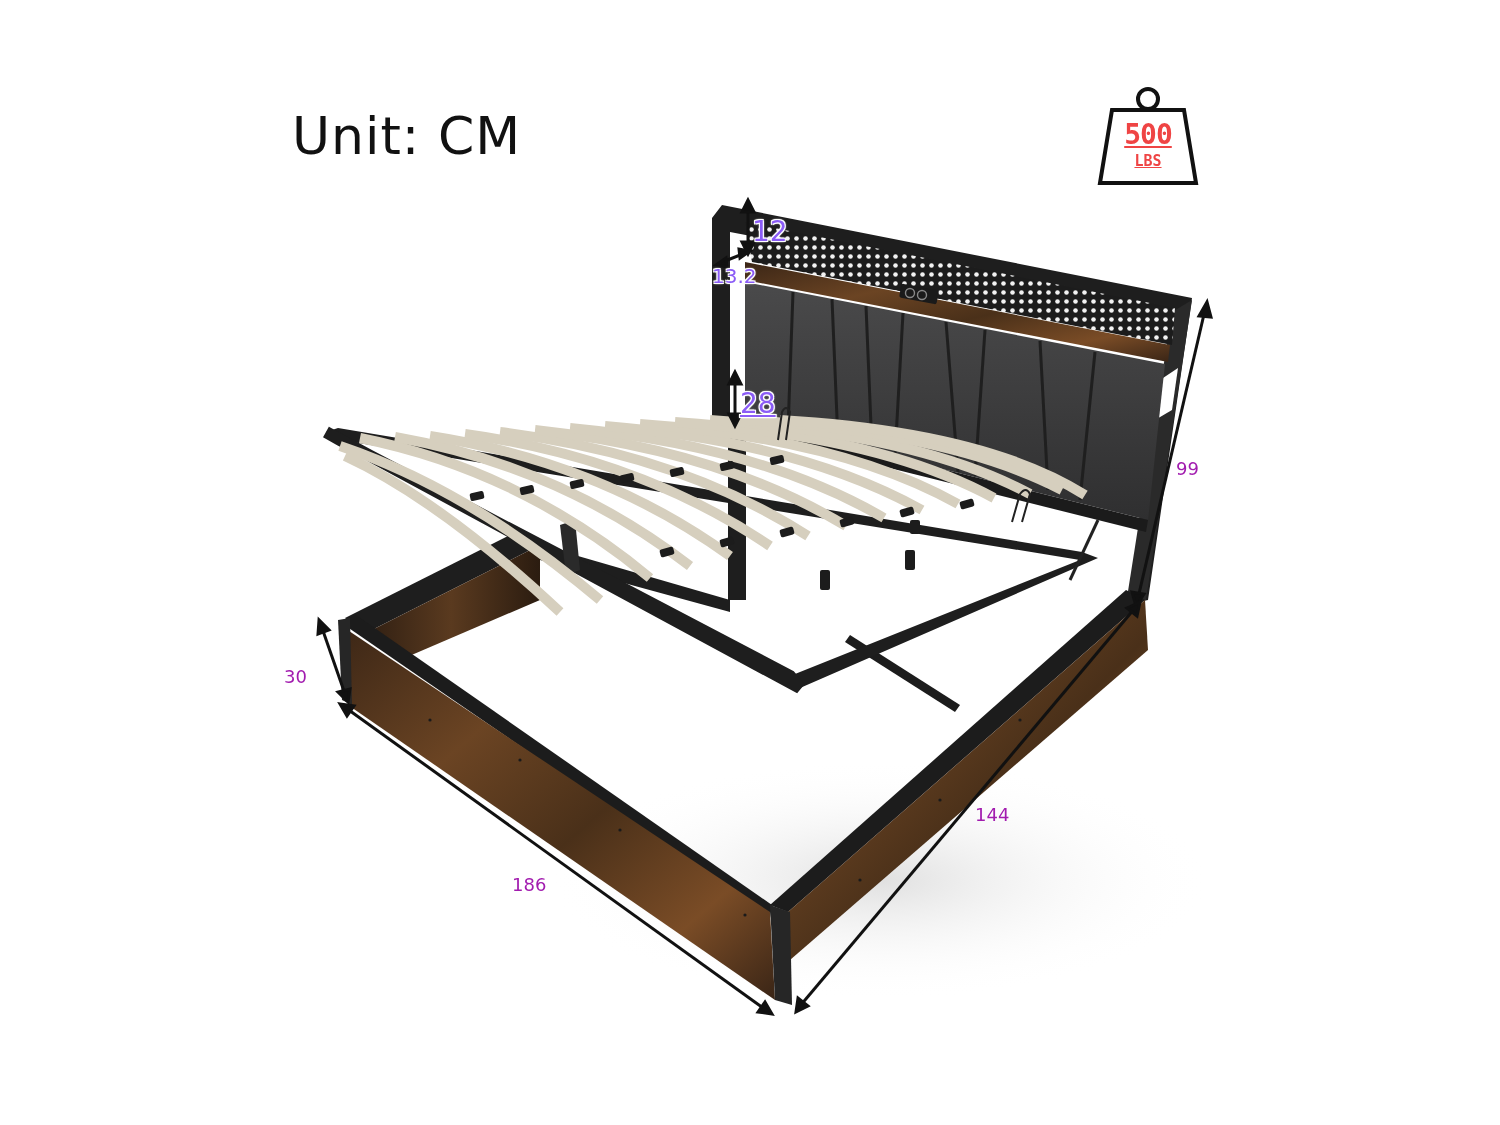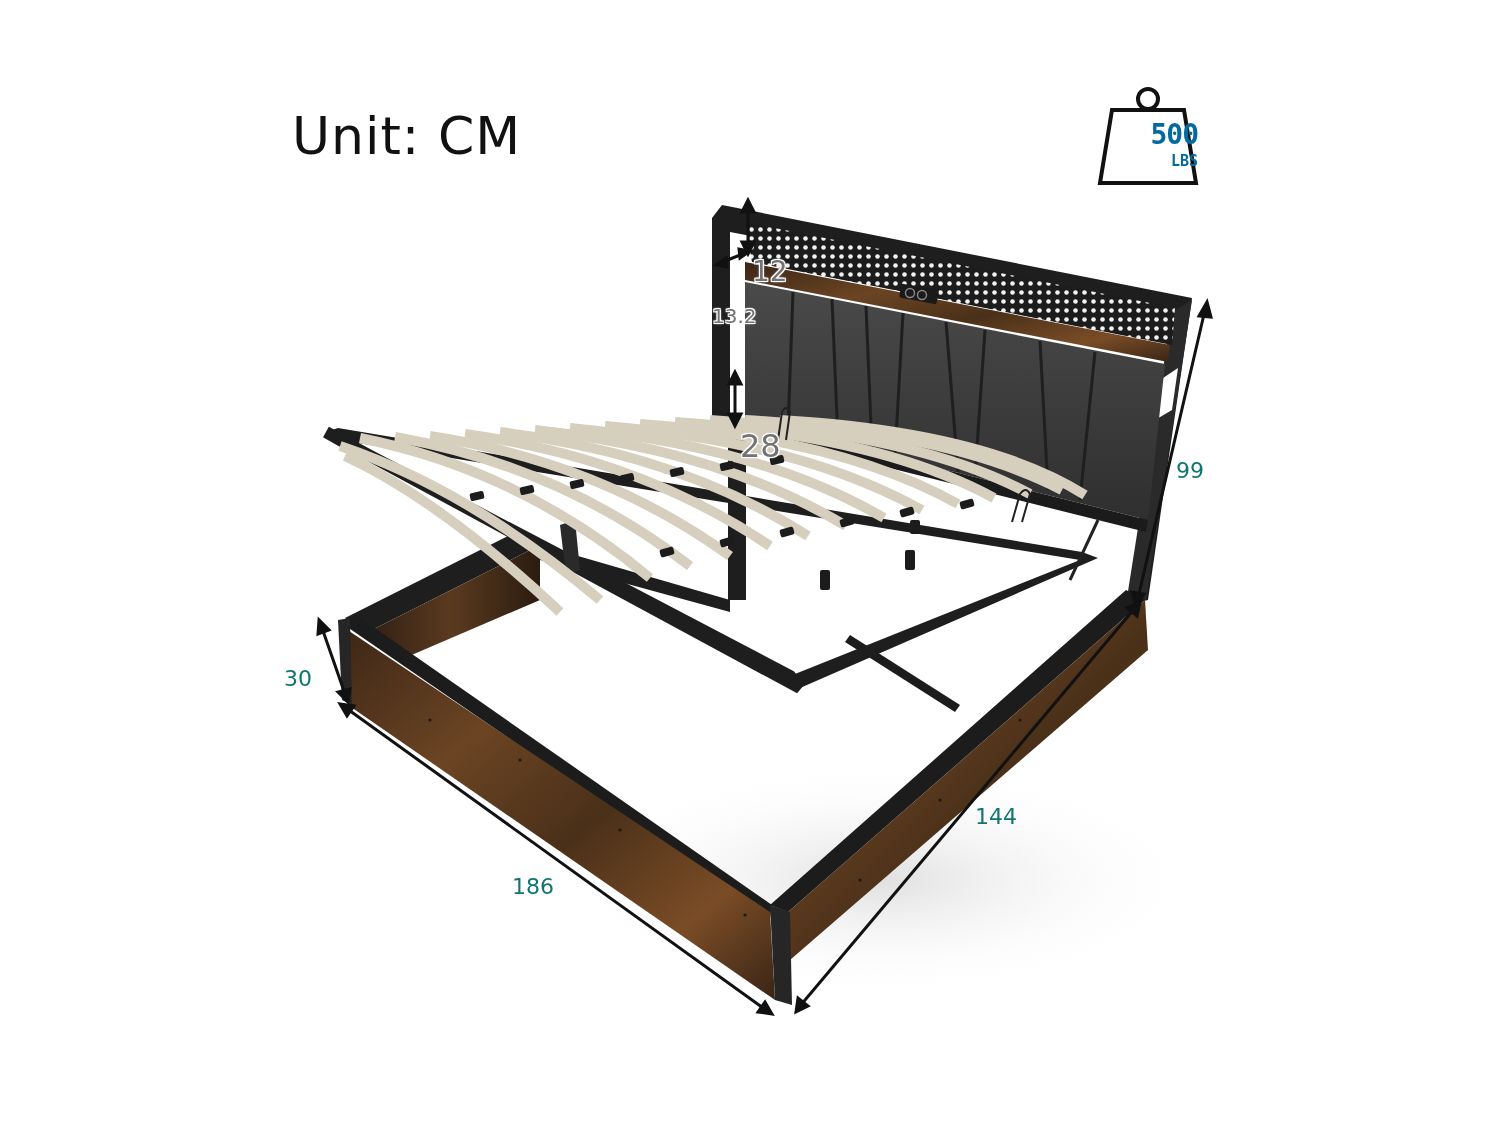--- a/index.html
+++ b/index.html
@@ -1,21 +1,21 @@
 <!DOCTYPE html>
 <html><head>
   <meta charset="utf-8">
   <style>
     html, body { margin: 0; padding: 0; background: #ffffff; }
     body { width: 1500px; height: 1125px; position: relative; overflow: hidden; font-family: "DejaVu Sans", sans-serif; }
     #stage { position: absolute; left: 0; top: 0; width: 1500px; height: 1125px; }
     .unit-label { position: absolute; left: 292px; top: 106px; font-family: "DejaVu Sans", sans-serif; font-size: 52px; color: #111; letter-spacing: 1px; font-weight: 400; }
-    .dim { position: absolute; font-family: "DejaVu Sans", sans-serif; color: #0f766e; font-size: 22px; line-height: 1; }
-    .dim.outlined { color: #737373; text-shadow: 0 0 2px #fff, 0 0 2px #fff, 0 0 3px #fff, 1px 1px 0 #fff, -1px -1px 0 #fff, 1px -1px 0 #fff, -1px 1px 0 #fff; margin-top: 40px; }
-    .weight-text { position: absolute; left: 1098px; width: 100px; text-align: right; font-family: "DejaVu Sans Mono", monospace; font-weight: 700; color: #0369a1; }
+    .dim { position: absolute; font-family: "DejaVu Sans", sans-serif; color: #a21caf; font-size: 18px; line-height: 1; }
+    .dim.outlined { color: #8b5cf6; text-shadow: 0 0 2px #fff, 0 0 2px #fff, 0 0 3px #fff, 1px 1px 0 #fff, -1px -1px 0 #fff, 1px -1px 0 #fff, -1px 1px 0 #fff; }
+    .weight-text { position: absolute; left: 1098px; width: 100px; text-align: center; font-family: "DejaVu Sans Mono", monospace; font-weight: 700; color: #ef4444; text-decoration: underline; }
     .weight-num { top: 118px; font-size: 28px; letter-spacing: -1px; }
     .weight-unit { top: 152px; font-size: 15px; }
   </style>
 </head>
 <body>
 
 <div id="stage">
 
   <svg width="1500" height="1125" viewBox="0 0 1500 1125" xmlns="http://www.w3.org/2000/svg">
     <defs>
@@ -200,19 +200,19 @@
     </g>
   </svg>
 
   <div class="unit-label">Unit: CM</div>
 
   <div class="weight-text weight-num">500</div>
   <div class="weight-text weight-unit">LBS</div>
 
   <div class="dim outlined" style="left:752px; top:218px; font-size:28px;">12</div>
   <div class="dim outlined" style="left:712px; top:266px; font-size:20px;">13.2</div>
-  <div class="dim outlined" style="left:740px; top:390px; font-size:32px;">28</div>
+  <div class="dim outlined" style="left:740px; top:390px; font-size:28px;text-decoration:underline;">28</div>
   <div class="dim" style="left:1176px; top:460px;">99</div>
   <div class="dim" style="left:284px; top:668px;">30</div>
   <div class="dim" style="left:512px; top:876px;">186</div>
   <div class="dim" style="left:975px; top:806px;">144</div>
 
 </div>
 
 </body></html>

